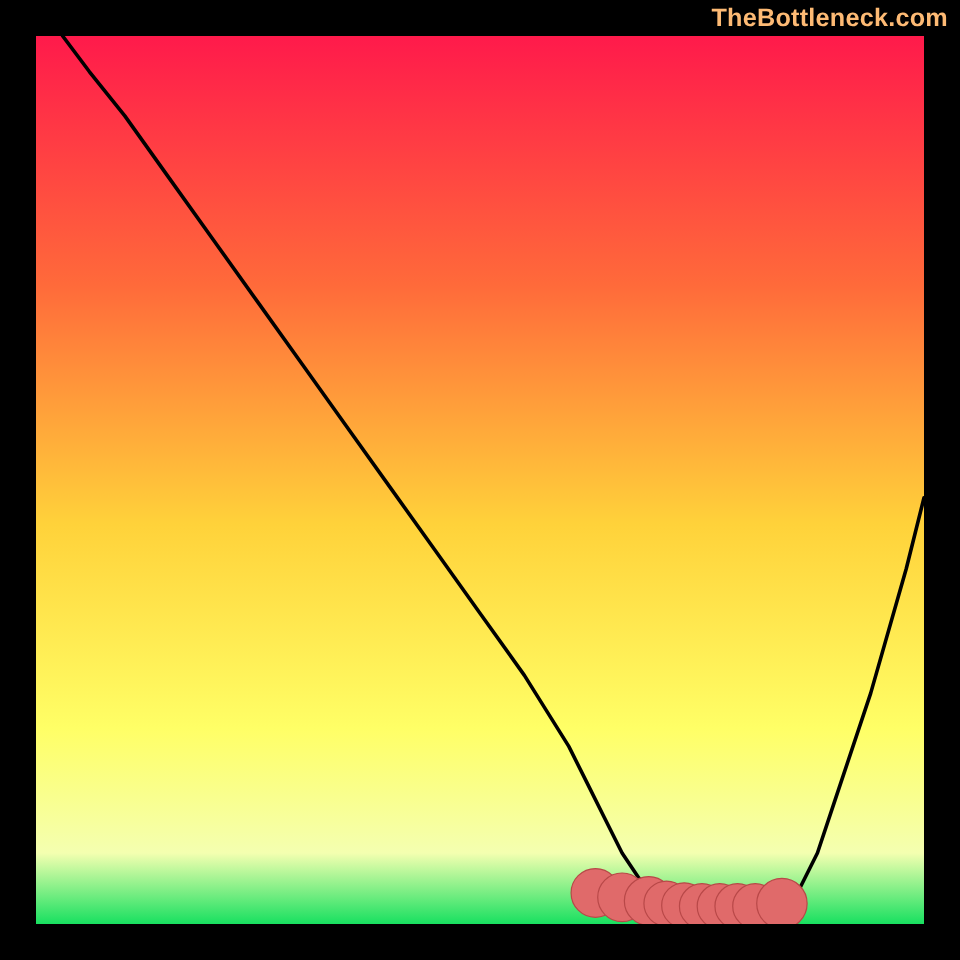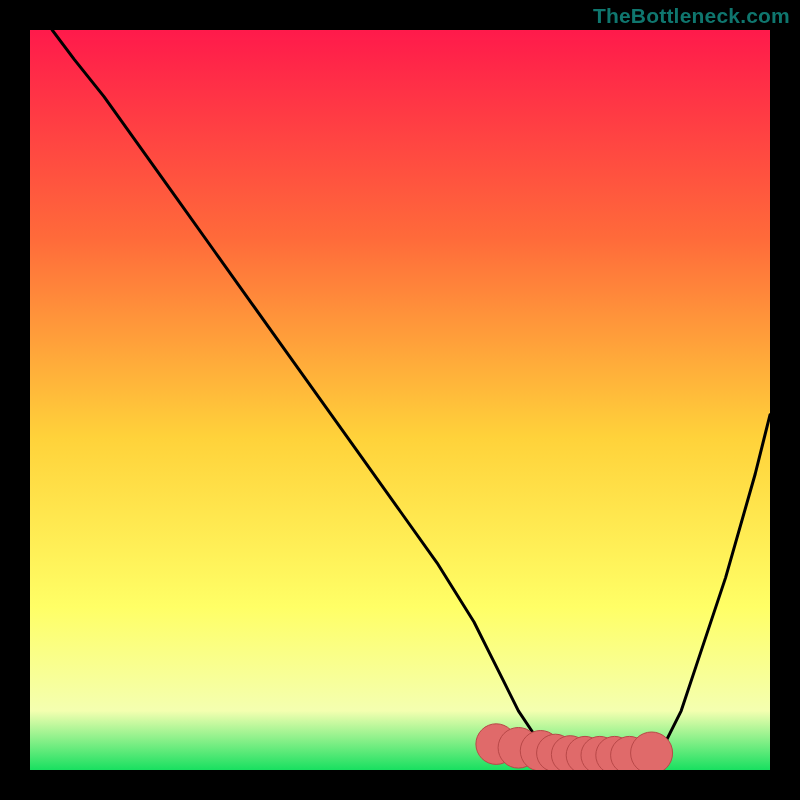--- a/index.html
+++ b/index.html
@@ -15,21 +15,21 @@
     position: absolute;
     top: 0; left: 0;
     width: 800px;
     height: 800px;
     background: #000;
   }
   .watermark {
     position: absolute;
     top: 4px;
     right: 10px;
-    color: #0f766e;
+    color: #fdba74;
     font-size: 21px;
     font-weight: 600;
     letter-spacing: 0.2px;
     user-select: none;
   }
   .plot-wrap {
     position: absolute;
     top: 30px;
     left: 30px;
     width: 740px;

